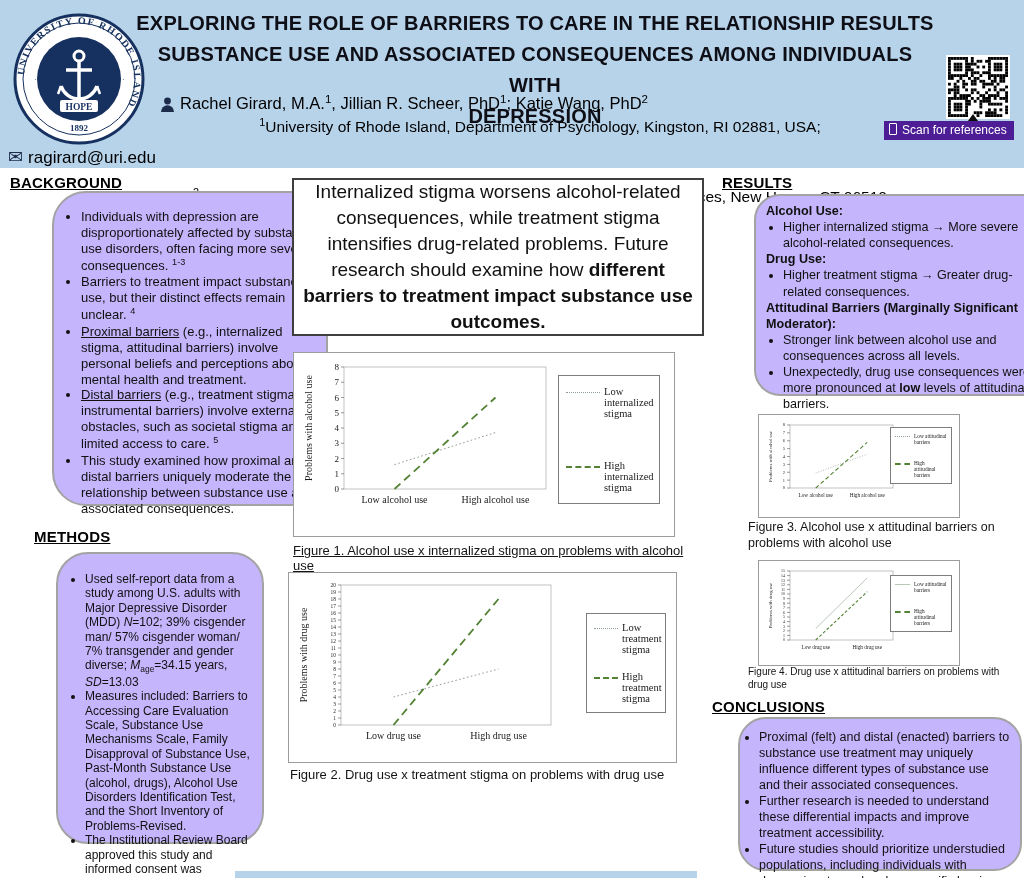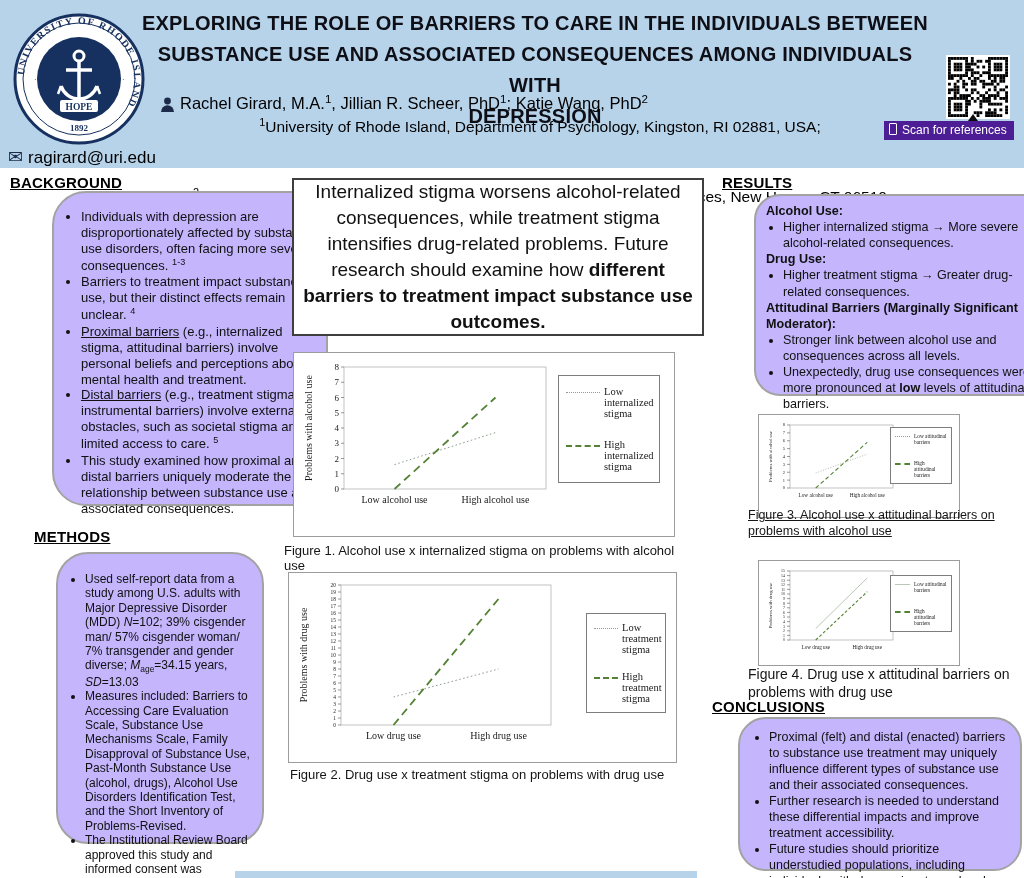--- a/index.html
+++ b/index.html
@@ -44,37 +44,37 @@
   
   .statement { position:absolute; left:292px; top:178px; width:412px; height:158px;
                border:2px solid #3f3f3f; box-sizing:border-box; display:flex; align-items:center;
                text-align:center; font-size:19px; line-height:1.37; padding:2px 8px; background:#fff; }
   .figbox { position:absolute; border:1px solid #9c9c9c; background:#fff; box-sizing:border-box; }
   .figbox1 { left:293px; top:352px; width:382px; height:185px; }
   .figbox2 { left:288px; top:572px; width:389px; height:191px; }
   .figbox3 { left:758px; top:414px; width:202px; height:104px; }
   .figbox4 { left:758px; top:560px; width:202px; height:106px; }
   .figcap { position:absolute; font-size:13px; color:#151515; }
-  .figcap1 { left:284px; top:543px; width:400px; }
+  .figcap1 { left:293px; top:543px; width:400px;text-decoration:underline; }
   .figcap2 { left:290px; top:767px; width:400px; }
-  .figcap3 { left:748px; top:508px; width:274px; font-size:12.5px; line-height:1.25;text-decoration:underline; }
-  .figcap4 { left:748px; top:666px; width:274px; font-size:14px; line-height:1.25; }
+  .figcap3 { left:748px; top:520px; width:274px; font-size:12.5px; line-height:1.25; }
+  .figcap4 { left:748px; top:666px; width:274px; font-size:10px; line-height:1.25; }
   .chart-svg { position:absolute; left:6px; top:6px; }
   .chart-svg text { font-family:"Liberation Serif", serif; fill:#1a1a1a; }
   .chart-legend { position:absolute; border:1px solid #7d7d7d; background:#fff;
                   font-family:"Liberation Serif", serif; color:#1a1a1a; box-sizing:border-box;
                   display:flex; flex-direction:column; }
   .legend-entry { display:flex; align-items:flex-start; }
   .legend-line { flex:none; display:inline-block; margin-top:0.55em; margin-right:4px; }
   
   .re-box { left:708px; top:194px; width:304px; height:202px; padding:7px 8px 6px 10px;
             font-size:12.6px; line-height:1.28; border-radius:26px; }
   .re-box .bold-line { font-weight:bold; }
   .re-box ul { padding-left:17px; }
-  .co-box { left:692px; top:717px; width:284px; height:154px; padding:10px 8px 6px 10px;
+  .co-box { left:692px; top:717px; width:284px; height:154px; padding:10px 8px 6px 0;
             font-size:12.5px; line-height:1.28; border-radius:28px; }
   .bottom-strip { position:absolute; left:235px; top:871px; width:462px; height:7px; background:#b7d3ea; }
 </style>
 </head>
 <body>
 
 <div class="poster">
 
   <div class="header">
 
@@ -97,21 +97,21 @@
         <path d="M 49,74 l -3,8 M 85,74 l 3,8" stroke-width="2.5"></path>
       </g>
       <rect x="48" y="88" width="38" height="12" fill="#ffffff" rx="2"></rect>
       <text x="67" y="98" text-anchor="middle" font-size="9.5" font-weight="bold" fill="#16315f" font-family="Liberation Serif, serif">HOPE</text>
       <text x="67" y="119" text-anchor="middle" font-size="9" font-weight="bold" fill="#16315f" font-family="Liberation Serif, serif">1892</text>
       <text x="22" y="70" font-size="8" fill="#16315f" font-family="Liberation Serif, serif">·</text>
       <text x="110" y="70" font-size="8" fill="#16315f" font-family="Liberation Serif, serif">·</text>
     </svg>
 
     <div class="title">
-      <span>EXPLORING THE ROLE OF BARRIERS TO CARE IN THE INDIVIDUALS BETWEEN</span>
+      <span>EXPLORING THE ROLE OF BARRIERS TO CARE IN THE RELATIONSHIP RESULTS</span>
       <span>SUBSTANCE USE AND ASSOCIATED CONSEQUENCES AMONG INDIVIDUALS WITH</span>
       <span>DEPRESSION</span>
     </div>
 
     <div class="authors">
       <svg width="15" height="15" viewBox="0 0 15 15">
         <circle cx="7.5" cy="4" r="3.4" fill="#1c2b4a"></circle>
         <path d="M 1,15 a 6.5,6.8 0 0 1 13,0 z" fill="#1c2b4a"></path>
       </svg><span>Rachel Girard, M.A.<sup>1</sup>, Jillian R. Scheer, PhD<sup>1</sup>; Katie Wang, PhD<sup>2</sup></span>
     </div>
@@ -402,21 +402,21 @@
         <line x1="41" y1="23.25" x2="44" y2="23.25" stroke="#555" stroke-width="0.6"></line>
         <text x="39" y="26.31" text-anchor="end" font-size="9">7</text>
         <line x1="41" y1="8" x2="44" y2="8" stroke="#555" stroke-width="0.6"></line>
         <text x="39" y="11.06" text-anchor="end" font-size="9">8</text>
         <text x="0" y="0" text-anchor="middle" font-size="10" transform="translate(12 69) rotate(-90)">Problems with alcohol use</text>
         <text x="94.5" y="144" text-anchor="middle" font-size="10">Low alcohol use</text>
         <text x="195.5" y="144" text-anchor="middle" font-size="10">High alcohol use</text>
         <line x1="94.5" y1="105.60000000000001" x2="195.5" y2="73.575" stroke="#8f9f8f" fill="none" stroke-dasharray="1.6,2.4" stroke-width="1"></line>
         <line x1="94.5" y1="130" x2="195.5" y2="38.5" stroke="#548235" fill="none" stroke-dasharray="8,5" stroke-width="1.8"></line>
       </svg>
-    <div class="chart-legend" style="right: 14px; top: 22px; width: 102px; font-size: 10.5px; gap: 20px; padding: 10px 7px;">
+    <div class="chart-legend" style="right: 14px; top: 22px; width: 102px; font-size: 10.5px; gap: 41px; padding: 10px 7px;">
         <div class="legend-entry">
           <span class="legend-line" style="width: 34px; border-top: 1px dotted rgb(143, 159, 143);"></span>
           <span>Low internalized stigma</span>
         </div>
         <div class="legend-entry">
           <span class="legend-line" style="width: 34px; border-top: 2px dashed rgb(84, 130, 53);"></span>
           <span>High internalized stigma</span>
         </div>
       </div>
   </div>

